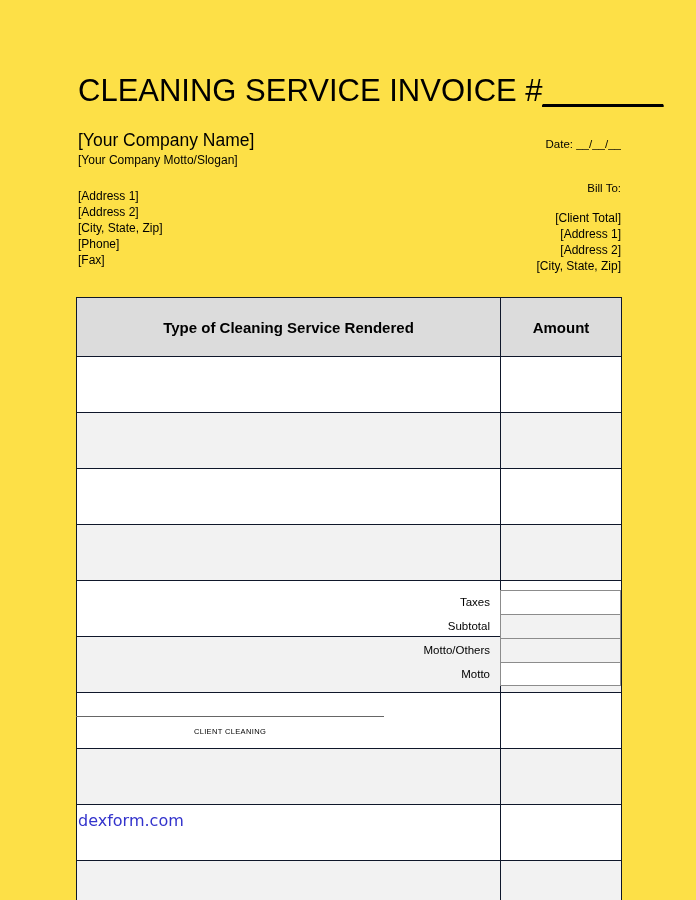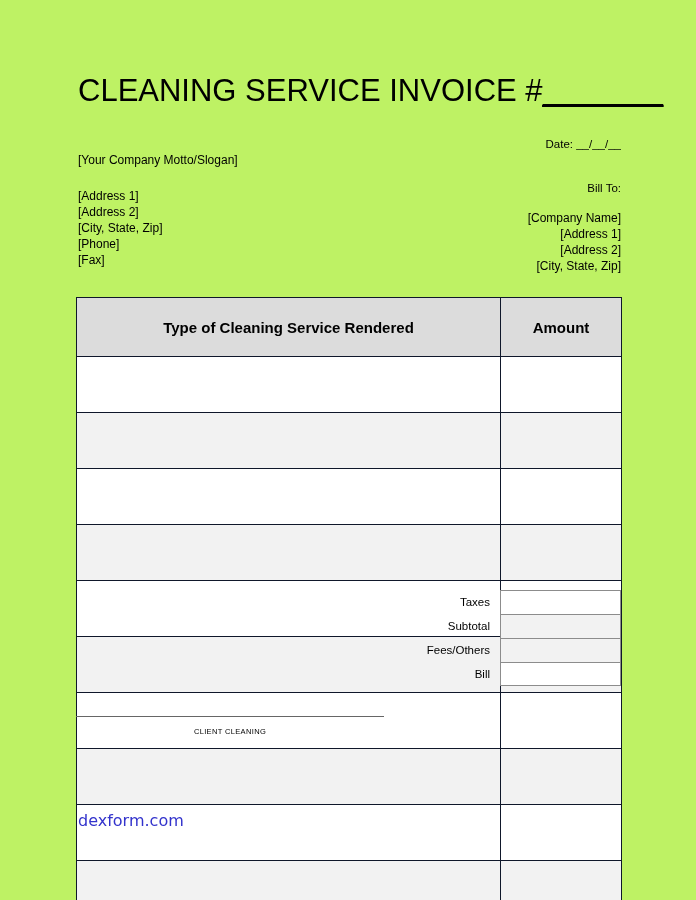--- a/index.html
+++ b/index.html
@@ -14,21 +14,21 @@
     font-family: "Liberation Sans", sans-serif;
     color: #000000;
     overflow: hidden;
   }
 
   .page {
     position: absolute;
     left: 0; top: 0;
     width: 696px;
     height: 900px;
-    background: #bef264;
+    background: #fde047;
   }
 
   
   .invoice-title {
     position: absolute;
     left: 78px;
     top: 74px;
     font-size: 31px;
     font-weight: 400;
     letter-spacing: 0px;
@@ -195,35 +195,36 @@
     cursor: pointer;
   }
 </style>
 </head>
 <body>
 
 <div class="page">
 
   <div class="invoice-title"><span>CLEANING SERVICE INVOICE #</span><span class="numline">_______</span></div>
 
+  <div class="company-name">[Your Company Name]</div>
   <div class="company-slogan">[Your Company Motto/Slogan]</div>
 
   <div class="company-address">
     <div>[Address 1]</div>
     <div>[Address 2]</div>
     <div>[City, State, Zip]</div>
     <div>[Phone]</div>
     <div>[Fax]</div>
   </div>
 
   <div class="date-line">Date:  __/__/__</div>
 
   <div class="billto-label">Bill To:</div>
   <div class="billto-block">
-    <div>[Company Name]</div>
+    <div>[Client Total]</div>
     <div>[Address 1]</div>
     <div>[Address 2]</div>
     <div>[City, State, Zip]</div>
   </div>
 
   <table class="service-table">
     <colgroup>
       <col class="col-desc">
       <col class="col-amt">
     </colgroup>
@@ -284,25 +285,25 @@
   <div class="totals" id="totals-block">
       <div class="totals-row">
         <div class="totals-label">Taxes</div>
         <div class="totals-box plain"></div>
       </div>
       <div class="totals-row">
         <div class="totals-label">Subtotal</div>
         <div class="totals-box shade"></div>
       </div>
       <div class="totals-row">
-        <div class="totals-label">Fees/Others</div>
+        <div class="totals-label">Motto/Others</div>
         <div class="totals-box shade"></div>
       </div>
       <div class="totals-row">
-        <div class="totals-label">Bill</div>
+        <div class="totals-label">Motto</div>
         <div class="totals-box plain"></div>
       </div>
     </div>
 
 
   <div class="sig" id="sig-client">
     <div class="sig-line"></div>
     <div class="sig-caption">CLIENT CLEANING</div>
   </div>
 

